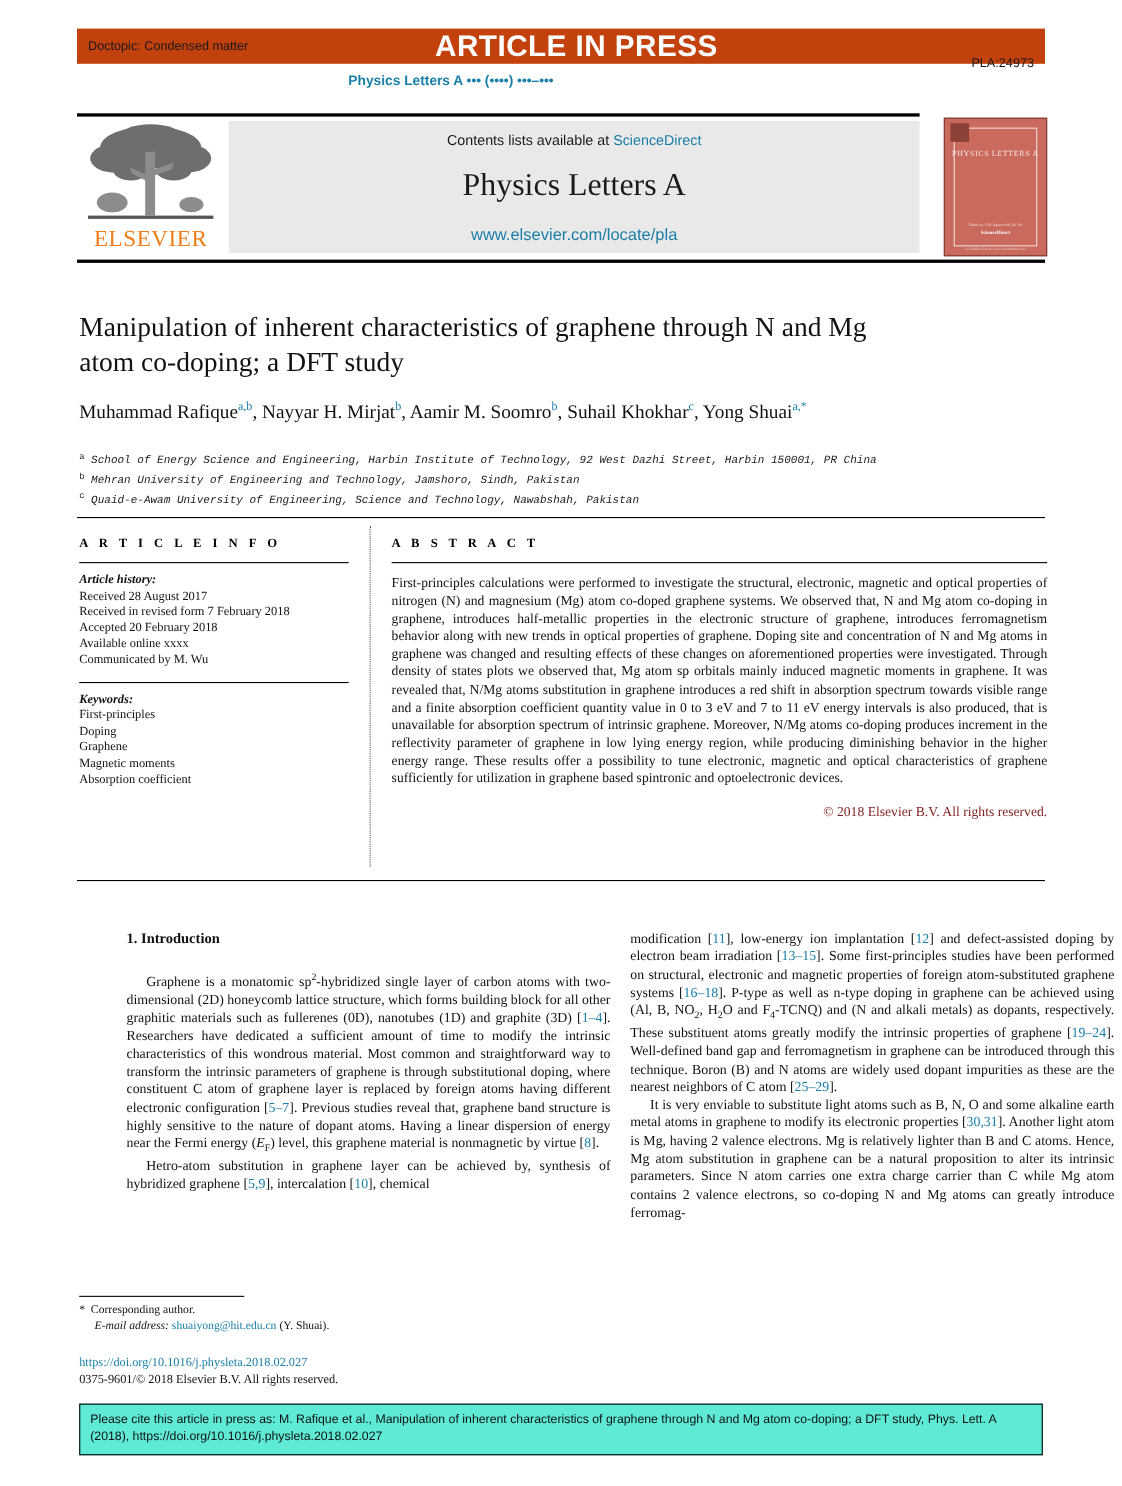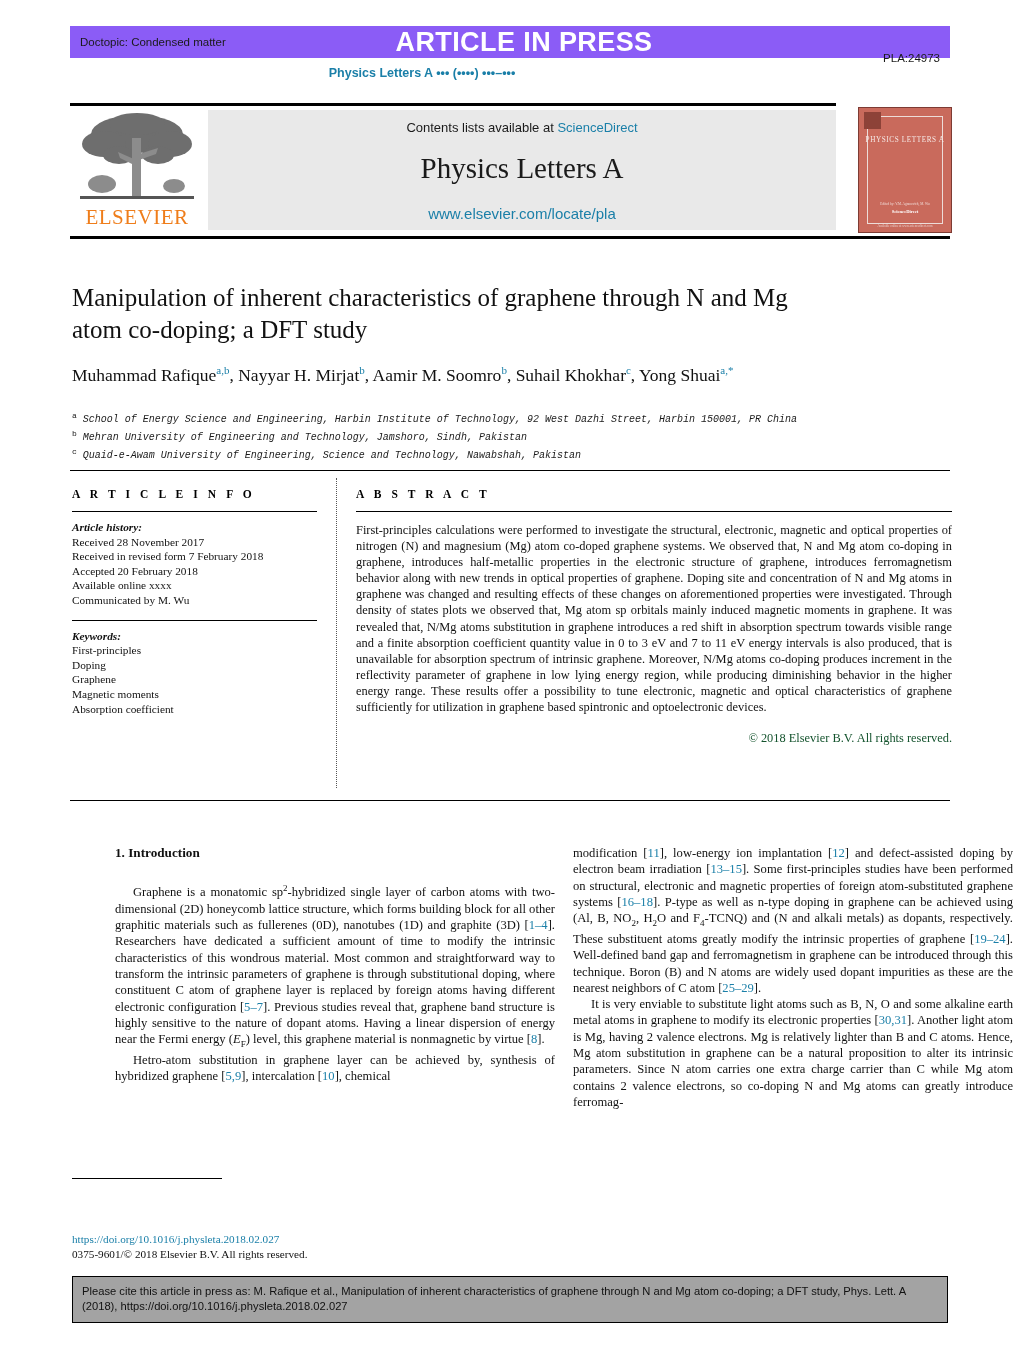--- a/index.html
+++ b/index.html
@@ -20,21 +20,21 @@
     left: 0; top: 0;
     width: 1020px;
     height: 1351px;
   }
 
   
   .press-bar {
     position: absolute;
     left: 70px; top: 26px;
     width: 880px; height: 32px;
-    background: #8b5cf6;
+    background: #c2410c;
     display: flex;
     align-items: center;
   }
   .press-doctopic {
     font-family: "Liberation Sans", sans-serif;
     font-size: 11.5px;
     color: #1a1a1a;
     padding-left: 10px;
     white-space: nowrap;
   }
@@ -56,21 +56,21 @@
     font-family: "Liberation Sans", sans-serif;
     font-size: 11.5px;
     color: #1a1a1a;
     white-space: nowrap;
     margin-top: 32px;
   }
 
   
   .running-head {
     position: absolute;
-    left: 12px; top: 66px;
+    left: 0; top: 66px;
     width: 820px;
     text-align: center;
     font-family: "Liberation Sans", sans-serif;
     font-weight: bold;
     font-size: 12.5px;
     color: #1a7fa8;
   }
 
   
   .masthead-rule-top {
@@ -292,21 +292,21 @@
     line-height: 16.1px;
     text-align: justify;
     margin-top: 10px;
     color: #111111;
   }
   .copyright {
     font-family: "Liberation Serif", serif;
     font-size: 12.4px;
     text-align: right;
     margin-top: 16px;
-    color: #14532d;
+    color: #7f1d1d;
   }
 
   
   .body-col {
     position: absolute;
     top: 845px;
     width: 440px;
     font-family: "Liberation Serif", serif;
     font-size: 12.6px;
     line-height: 16.3px;
@@ -359,21 +359,21 @@
     color: #111111;
   }
   .doi-block .link { color: #1a7fa8; }
 
   
   .cite-box {
     position: absolute;
     left: 72px; top: 1276px;
     width: 876px;
     box-sizing: border-box;
-    background: #a3a3a3;
+    background: #5eead4;
     border: 1px solid #000000;
     padding: 7px 13px 8px 9px;
     font-family: "Liberation Sans", sans-serif;
     font-size: 11.2px;
     line-height: 15px;
     color: #111111;
   }
 </style>
 </head>
 <body>
@@ -440,21 +440,21 @@
     </div>
 
   <div class="info-rule-top"></div>
   <div class="dotted-divider"></div>
 
   <div class="info-col">
     <div class="sec-label">A R T I C L E  I N F O</div>
     <div class="thin-rule"></div>
     <div class="info-body">
       <div class="ital">Article history:</div>
-      <div>Received 28 November 2017</div>
+      <div>Received 28 August 2017</div>
       <div>Received in revised form 7 February 2018</div>
       <div>Accepted 20 February 2018</div>
       <div>Available online xxxx</div>
       <div>Communicated by M. Wu</div>
     </div>
     <div class="kw-rule"></div>
     <div class="info-body">
       <div class="ital">Keywords:</div>
       <div>First-principles</div>
       <div>Doping</div>
@@ -478,20 +478,31 @@
     <p>Graphene is a monatomic sp<sup class="inl">2</sup>-hybridized single layer of carbon atoms with two-dimensional (2D) honeycomb lattice structure, which forms building block for all other graphitic materials such as fullerenes (0D), nanotubes (1D) and graphite (3D) [<span class="ref">1–4</span>]. Researchers have dedicated a sufficient amount of time to modify the intrinsic characteristics of this wondrous material. Most common and straightforward way to transform the intrinsic parameters of graphene is through substitutional doping, where constituent C atom of graphene layer is replaced by foreign atoms having different electronic configuration [<span class="ref">5–7</span>]. Previous studies reveal that, graphene band structure is highly sensitive to the nature of dopant atoms. Having a linear dispersion of energy near the Fermi energy (<i>E</i><sub>F</sub>) level, this graphene material is nonmagnetic by virtue [<span class="ref">8</span>].</p>
     <p>Hetro-atom substitution in graphene layer can be achieved by, synthesis of hybridized graphene [<span class="ref">5,9</span>], intercalation [<span class="ref">10</span>], chemical</p>
   </div>
 
   <div class="body-col right">
     <p class="cont">modification [<span class="ref">11</span>], low-energy ion implantation [<span class="ref">12</span>] and defect-assisted doping by electron beam irradiation [<span class="ref">13–15</span>]. Some first-principles studies have been performed on structural, electronic and magnetic properties of foreign atom-substituted graphene systems [<span class="ref">16–18</span>]. P-type as well as n-type doping in graphene can be achieved using (Al, B, NO<sub>2</sub>, H<sub>2</sub>O and F<sub>4</sub>-TCNQ) and (N and alkali metals) as dopants, respectively. These substituent atoms greatly modify the intrinsic properties of graphene [<span class="ref">19–24</span>]. Well-defined band gap and ferromagnetism in graphene can be introduced through this technique. Boron (B) and N atoms are widely used dopant impurities as these are the nearest neighbors of C atom [<span class="ref">25–29</span>].</p>
     <p>It is very enviable to substitute light atoms such as B, N, O and some alkaline earth metal atoms in graphene to modify its electronic properties [<span class="ref">30,31</span>]. Another light atom is Mg, having 2 valence electrons. Mg is relatively lighter than B and C atoms. Hence, Mg atom substitution in graphene can be a natural proposition to alter its intrinsic parameters. Since N atom carries one extra charge carrier than C while Mg atom contains 2 valence electrons, so co-doping N and Mg atoms can greatly introduce ferromag-</p>
   </div>
 
   <div class="foot-rule"></div>
+  <div class="footnote">
+    <div>
+      <span>*</span>
+      &nbsp;<span>Corresponding author.</span>
+    </div>
+    <div style="padding-left:14px">
+      <span class="ital">E-mail address:</span>
+      <span class="link">shuaiyong@hit.edu.cn</span>
+      <span>(Y. Shuai).</span>
+    </div>
+  </div>
 
   <div class="doi-block">
     <div class="link">https://doi.org/10.1016/j.physleta.2018.02.027</div>
     <div>0375-9601/© 2018 Elsevier B.V. All rights reserved.</div>
   </div>
 
   <div class="cite-box">Please cite this article in press as: M. Rafique et al., Manipulation of inherent characteristics of graphene through N and Mg atom co-doping; a DFT study, Phys. Lett. A (2018), https://doi.org/10.1016/j.physleta.2018.02.027</div>
 
 </div>
 

